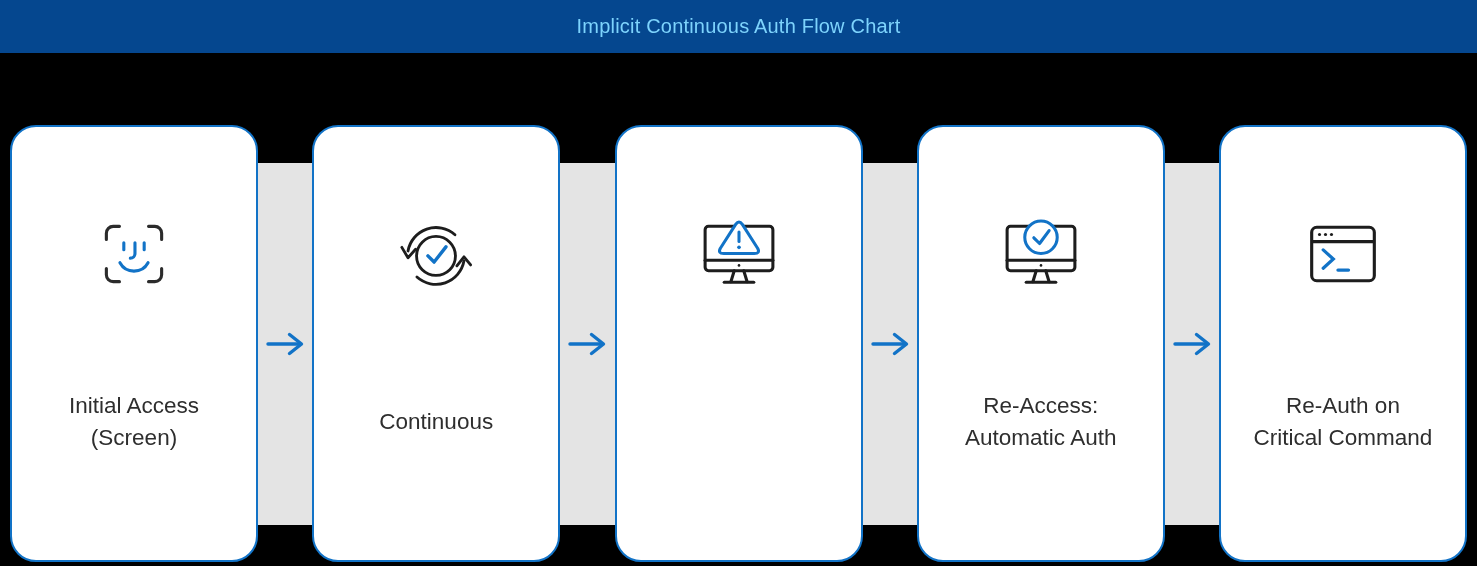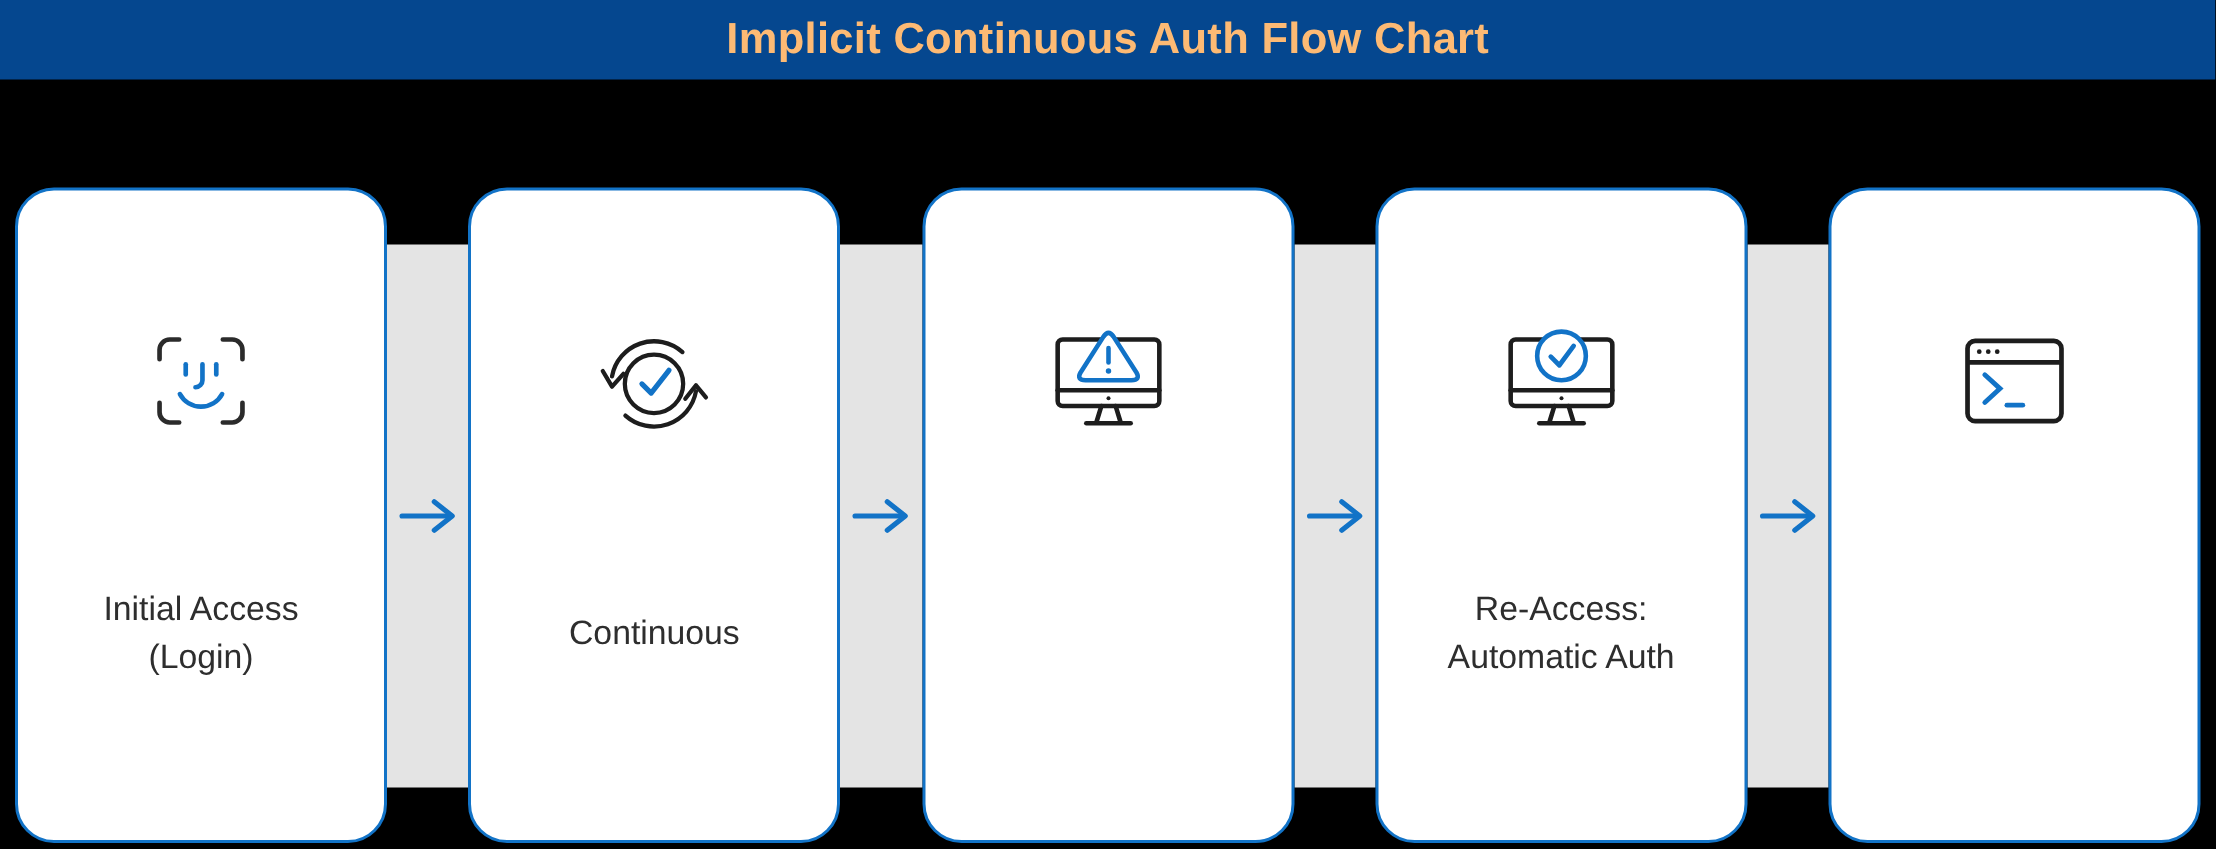--- a/index.html
+++ b/index.html
@@ -8,21 +8,21 @@
     width:1477px; height:566px;
     background:#000;
     font-family:"Liberation Sans", sans-serif;
     overflow:hidden;
   }
   .header {
     height:53px; background:#05478f;
     display:flex; align-items:center; justify-content:center;
   }
   .header .title {
-    color:#fdba74; font-size:29px; font-weight:bold; letter-spacing:.2px;
+    color:#7dd3fc; font-size:20px; font-weight:normal; letter-spacing:.2px;
   }
   .flow {
     display:flex; align-items:flex-start;
     padding:72px 10px 0 10px;
   }
   .card {
     position:relative; flex:none;
     width:248px; height:437px;
     background:#fff;
     border:2.5px solid #1273c7;
@@ -69,21 +69,21 @@
         <g stroke="#1273c7" stroke-width="3.2" stroke-linecap="round">
           <path d="M22.5 21.5 V28.5"></path>
           <path d="M43.5 21.5 V28.5"></path>
           <path d="M34 21.5 V32.5 A4.8 4.8 0 0 1 29.2 37.3"></path>
           <path d="M18.5 42 A16.5 16.5 0 0 0 47.5 42"></path>
         </g>
       </svg>
     </div>
     <div class="card-label">
       <div>Initial Access</div>
-      <div>(Login)</div>
+      <div>(Screen)</div>
     </div>
   </div>
 
   <div class="connector">
     <span>
       <svg width="38" height="26" viewBox="0 0 38 26" fill="none" stroke="#1273c7" stroke-width="3.4" stroke-linecap="round" stroke-linejoin="round">
         <path d="M2 13 H33"></path>
           <path d="M23.5 3.5 L35.5 13 L23.5 22.5"></path>
       </svg>
     </span>
@@ -184,15 +184,19 @@
         </g>
         <circle cx="12.5" cy="11.8" r="1.7" fill="#1d1d1d"></circle>
         <circle cx="19" cy="11.8" r="1.7" fill="#1d1d1d"></circle>
         <circle cx="25.5" cy="11.8" r="1.7" fill="#1d1d1d"></circle>
         <g stroke="#1273c7" stroke-width="3.5" stroke-linecap="round" stroke-linejoin="miter">
           <path d="M16.5 28.5 L27.5 38.5 L16.5 48.5"></path>
           <path d="M32.5 50.5 H44"></path>
         </g>
       </svg>
     </div>
+    <div class="card-label">
+      <div>Re-Auth on</div>
+      <div>Critical Command</div>
+    </div>
   </div>
 
 </div>
 
 </body></html>

